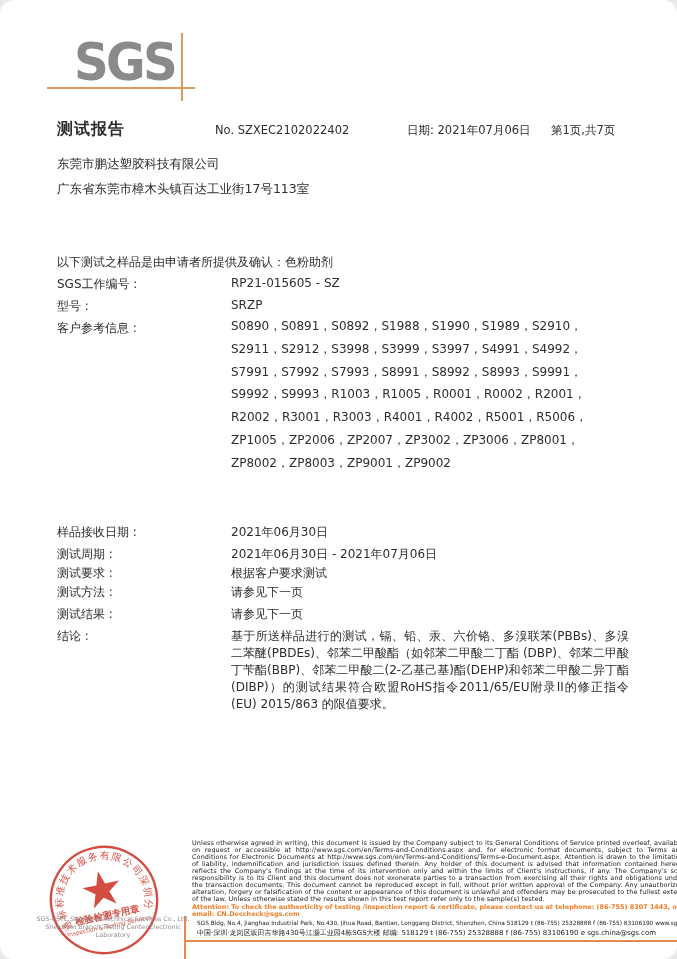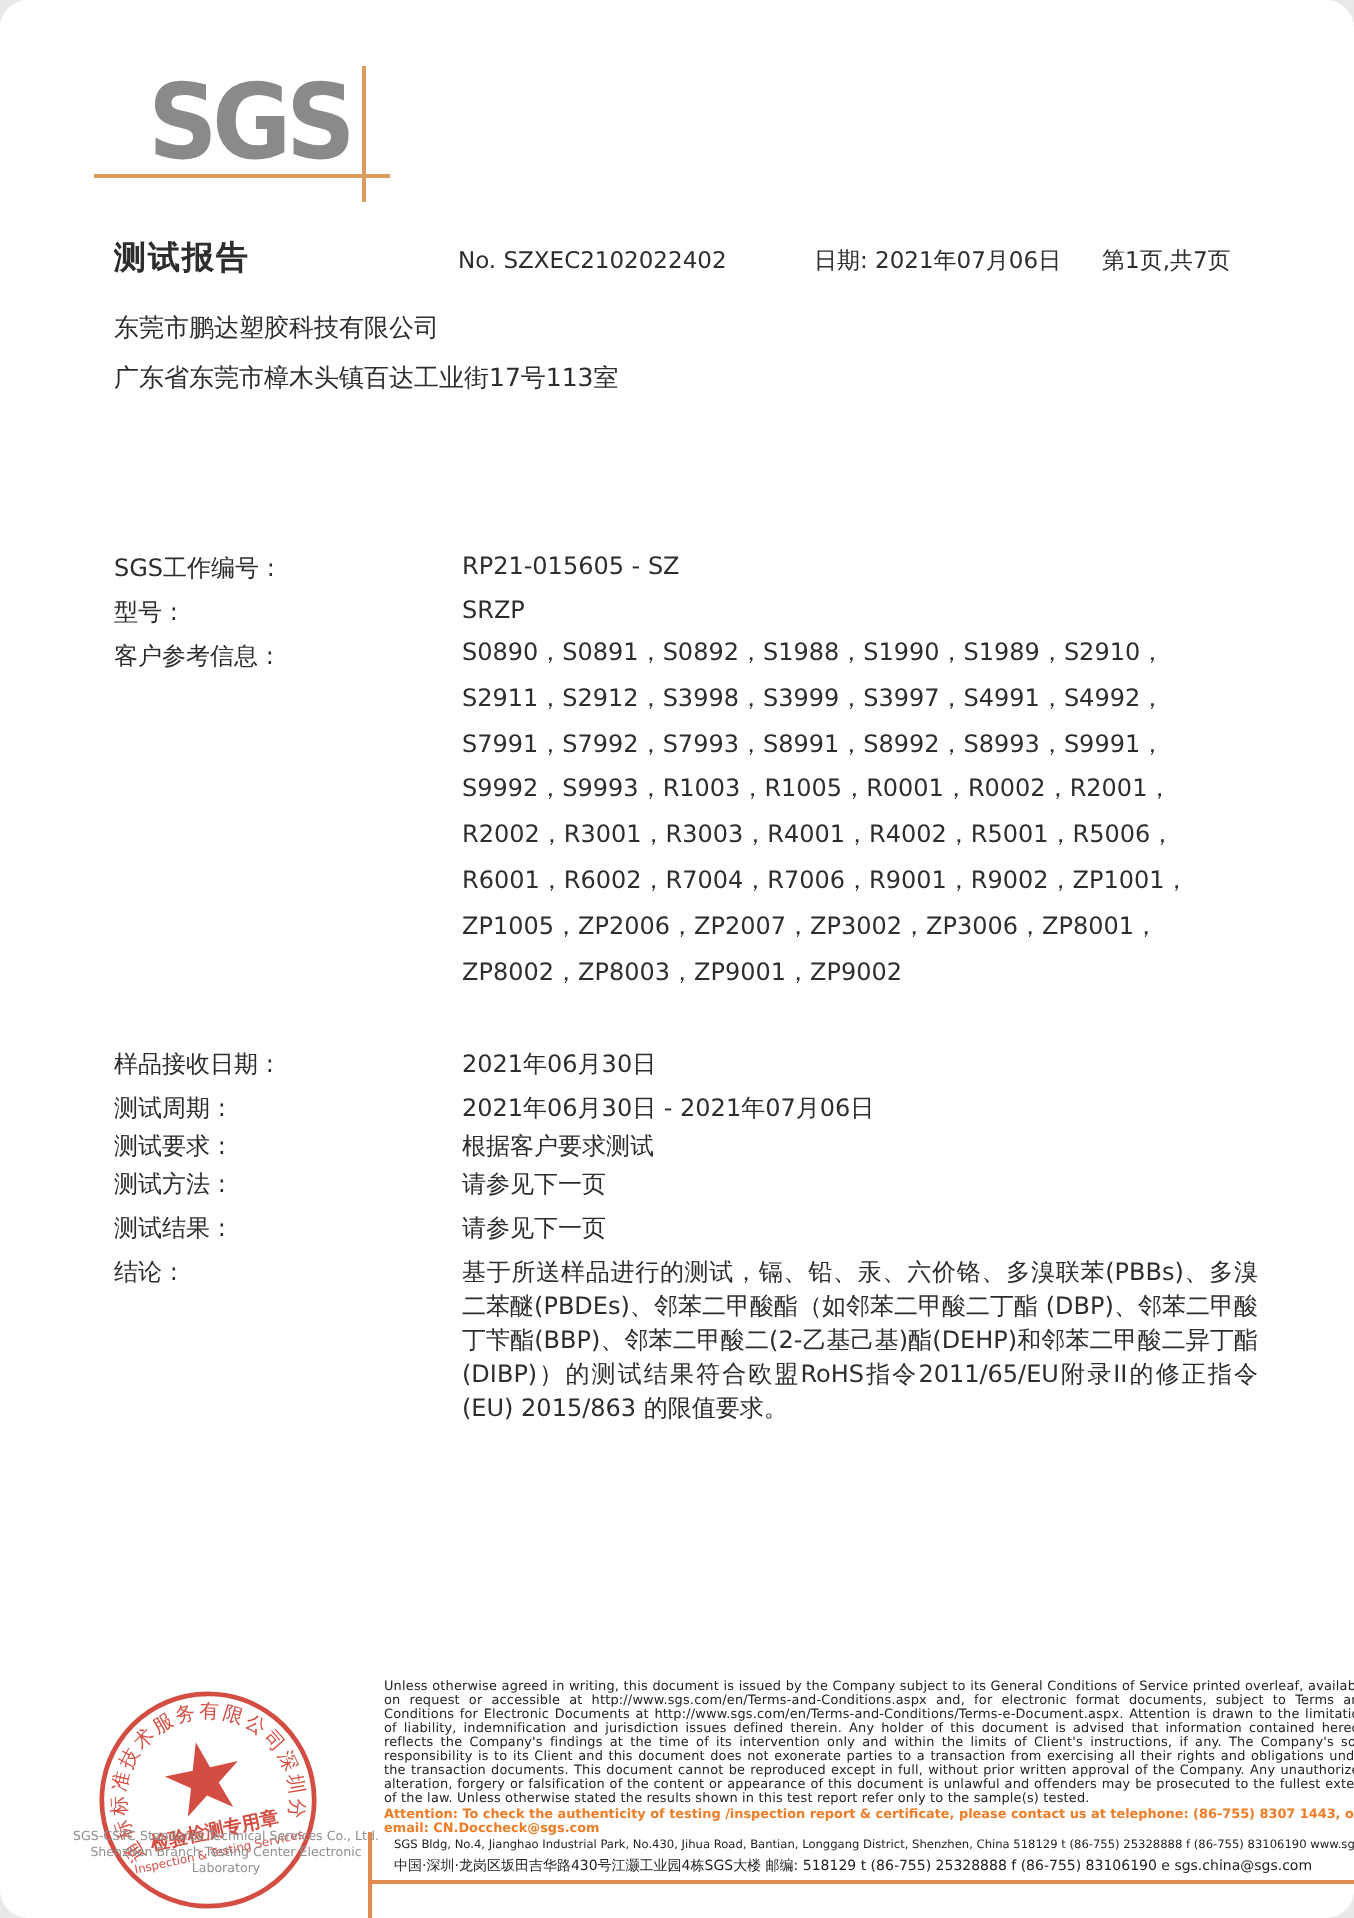--- a/index.html
+++ b/index.html
@@ -17,21 +17,21 @@
   .logo-text {
     left:74px; top:36px; font-size:52px; font-weight:800;
     color:#8a8a8a; letter-spacing:-3px; line-height:1;
     transform:scaleX(0.93); transform-origin:left top;
   }
   .logo-hline { left:47px; top:87px; width:148px; height:2px; background:#d99c5e; }
   .logo-vline { left:181px; top:33px; width:2px; height:68px; background:#d99c5e; }
 
   
   .doc-title { left:57px; top:119px; font-size:16px; font-weight:bold; letter-spacing:1px; }
-  .report-no { left:229px; top:123px; font-size:11.5px; }
+  .report-no { left:215px; top:123px; font-size:11.5px; }
   .report-date { left:407px; top:123px; font-size:11.5px; }
   .page-info { left:551px; top:123px; font-size:11.5px; }
 
   
   .applicant-name { left:57px; top:156px; font-size:12.5px; }
   .applicant-addr { left:57px; top:181px; font-size:12.5px; }
 
   .sample-statement { left:57px; top:254px; font-size:12px; }
 
   
@@ -72,35 +72,35 @@
   <div class="abs logo-vline"></div>
 
   <div class="abs doc-title">测试报告</div>
   <div class="abs report-no">No. SZXEC2102022402</div>
   <div class="abs report-date">日期: 2021年07月06日</div>
   <div class="abs page-info">第1页,共7页</div>
 
   <div class="abs applicant-name">东莞市鹏达塑胶科技有限公司</div>
   <div class="abs applicant-addr">广东省东莞市樟木头镇百达工业街17号113室</div>
 
+  <div class="abs sample-statement">以下测试之样品是由申请者所提供及确认：色粉助剂</div>
 
   <div class="row-label" style="top:276px">SGS工作编号 :</div>
   <div class="row-value" style="top:276px">RP21-015605 - SZ</div>
 
   <div class="row-label" style="top:298px">型号 :</div>
   <div class="row-value" style="top:298px">SRZP</div>
 
   <div class="row-label" style="top:320px">客户参考信息 :</div>
   <div class="ref-lines" style="top:315px">
       <div>S0890，S0891，S0892，S1988，S1990，S1989，S2910，</div>
       <div>S2911，S2912，S3998，S3999，S3997，S4991，S4992，</div>
       <div>S7991，S7992，S7993，S8991，S8992，S8993，S9991，</div>
       <div>S9992，S9993，R1003，R1005，R0001，R0002，R2001，</div>
       <div>R2002，R3001，R3003，R4001，R4002，R5001，R5006，</div>
-      <div>R6001，R6002，R7004，R7006，R9001，R9002，ZP1001，</div>
       <div>ZP1005，ZP2006，ZP2007，ZP3002，ZP3006，ZP8001，</div>
       <div>ZP8002，ZP8003，ZP9001，ZP9002</div>
     </div>
 
   <div class="row-label" style="top:524px">样品接收日期 :</div>
   <div class="row-value" style="top:524px">2021年06月30日</div>
 
   <div class="row-label" style="top:546px">测试周期 :</div>
   <div class="row-value" style="top:546px">2021年06月30日 - 2021年07月06日</div>
 

